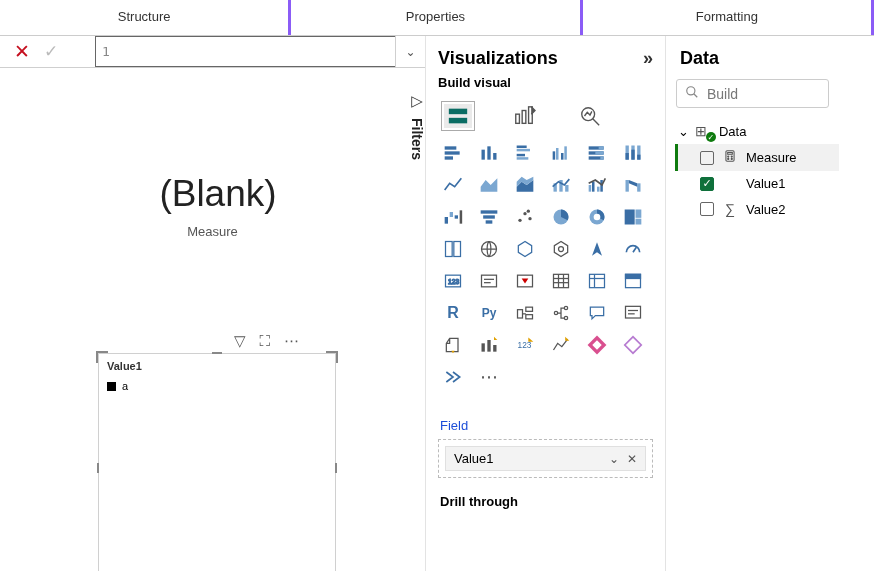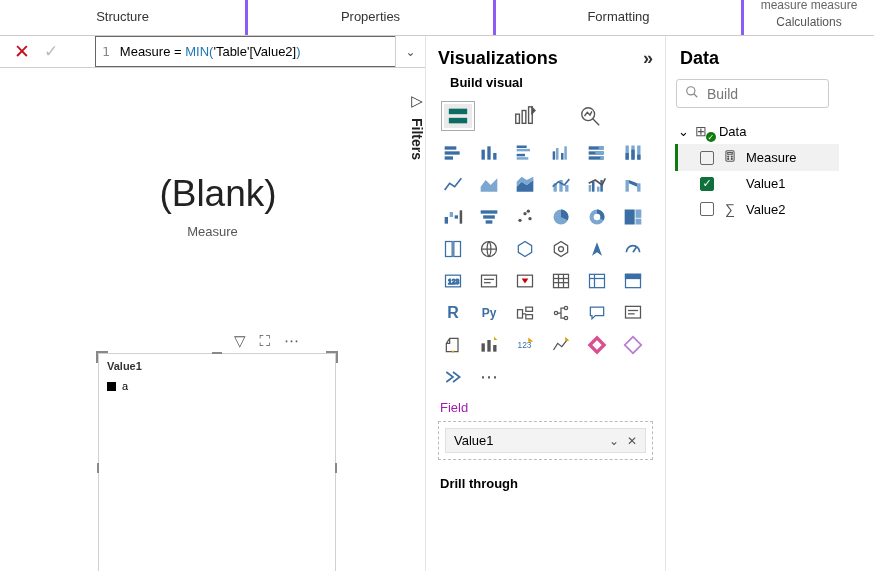--- a/index.html
+++ b/index.html
@@ -47,30 +47,30 @@
 .visual-sel .mt{top:-2px;left:50%;width:10px;height:2px;margin-left:-5px;}
 .visual-sel .ml{left:-2px;top:50%;width:2px;height:10px;margin-top:-5px;}
 .visual-sel .mr{right:-2px;top:50%;width:2px;height:10px;margin-top:-5px;}
 .visual-sel .hdr { padding:6px 8px; font-size:11px; font-weight:700; color:#333;}
 .visual-sel .row { padding:2px 8px; font-size:11px; display:flex; align-items:center; gap:6px;}
 .visual-sel .row .sw { width:9px;height:9px;background:#000;}
 
 .viz-col { width: 240px; border-left:1px solid #e3e3e3; padding:12px 12px 0 12px; overflow:hidden;}
 .viz-col h2 { font-size:18px; font-weight:700; margin:0 0 6px 0; display:flex; align-items:center; justify-content:space-between;}
 .viz-col h2 .chev { font-size:18px; color:#333;}
-.viz-col .sub { font-size:13px; font-weight:600; margin:4px 0 8px 12px;}
+.viz-col .sub { font-size:13px; font-weight:600; margin:4px 0 8px 0;}
 .mode-tabs { display:flex; gap:38px; padding:6px 6px 12px 6px;}
 .mode-tabs .m { width:28px;height:24px; display:flex;align-items:center;justify-content:center; color:#555;}
 .mode-tabs .m.active { background:#eaeaea; outline:1px solid #aaa; outline-offset:2px;}
 .mode-tabs .m svg{width:24px;height:22px;}
 .vgrid { display:grid; grid-template-columns: repeat(6, 30px); gap:6px 6px; margin-bottom:10px;}
 .vgrid .v { width:30px;height:26px; display:flex;align-items:center;justify-content:center; color:#0f172a; font-size:14px;}
 .vgrid .v.gr{color:#555;}
 .vgrid .v svg{width:22px;height:20px;}
-.field-hdr { font-size:13px; color:#a21caf; margin:10px 0 6px 2px;}
+.field-hdr { font-size:13px; color:#1d4ed8; margin:28px 0 6px 2px;}
 .field-well { border:1px dashed #bbb; padding:6px; }
 .field-chip { background:#f3f3f3; border:1px solid #e0e0e0; font-size:13px; padding:4px 8px; display:flex; align-items:center; justify-content:space-between;}
 .field-chip .rhs{display:flex;gap:8px;color:#555;font-size:12px;}
 .drill { font-size:13px; font-weight:600; margin:16px 0 0 2px;}
 
 .data-col { width: 190px; border-left:1px solid #e3e3e3; padding:12px 16px 0 10px;}
 .data-col h2 { font-size:18px; font-weight:700; margin:0 0 10px 4px;}
 .search { margin:0 10px 10px 0; border:1px solid #ccc; border-radius:3px; padding:5px 8px; display:flex; align-items:center; gap:8px; color:#777; font-size:14px;}
 .tree { font-size:13px;}
 .tree .node { display:flex; align-items:center; gap:6px; padding:5px 0 5px 2px;}
@@ -83,39 +83,32 @@
 .tree-badge .base{position:absolute;top:0;left:0;font-size:14px;color:#555;}
 .tree-badge .ok{position:absolute;bottom:-3px;right:-3px;width:10px;height:10px;background:#0f7b0f;border-radius:50%;color:#fff;font-size:8px;display:flex;align-items:center;justify-content:center;}
 </style>
 </head>
 <body>
 
 <div class="ribbon-tabs">
   <div class="tab">Structure</div>
   <div class="tab">Properties</div>
   <div class="tab">Formatting</div>
-  <div class="calc-group">
-    <div class="top">measure measure</div>
-    <div class="bottom">Calculations</div>
-  </div>
 </div>
 
 <div class="main">
 
   <div class="canvas-col">
     <div class="formula-row">
       <div class="formula-actions">
         <span class="x">✕</span>
         <span class="check">✓</span>
       </div>
       <div class="formula-box">
         <span class="ln">1</span>
-        <span class="code">
-          <span>Measure = </span><span class="fn">MIN</span><span class="br">(</span><span>'Table'[Value2]</span><span class="br">)</span>
-        </span>
       </div>
       <div class="formula-dd">⌄</div>
     </div>
 
     <div class="filters-tab">
       <span class="icon">▷</span>
       <span class="label">Filters</span>
     </div>
 
     <div class="canvas-area">

